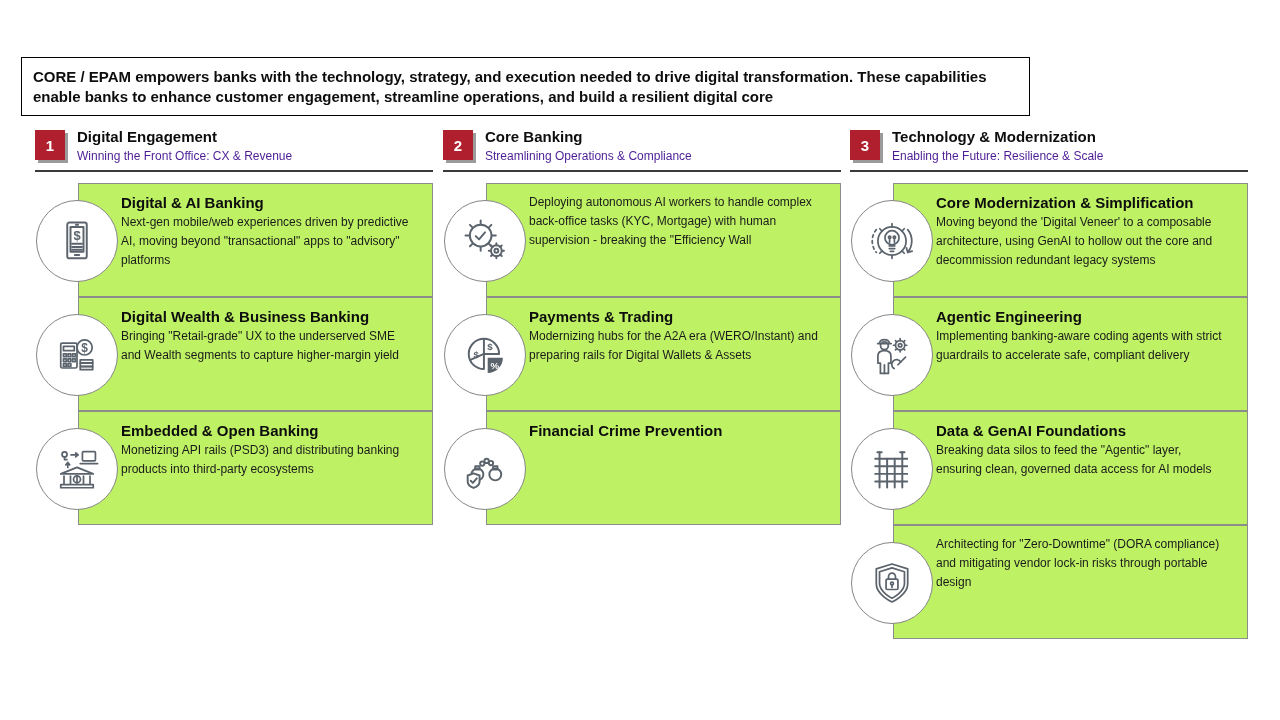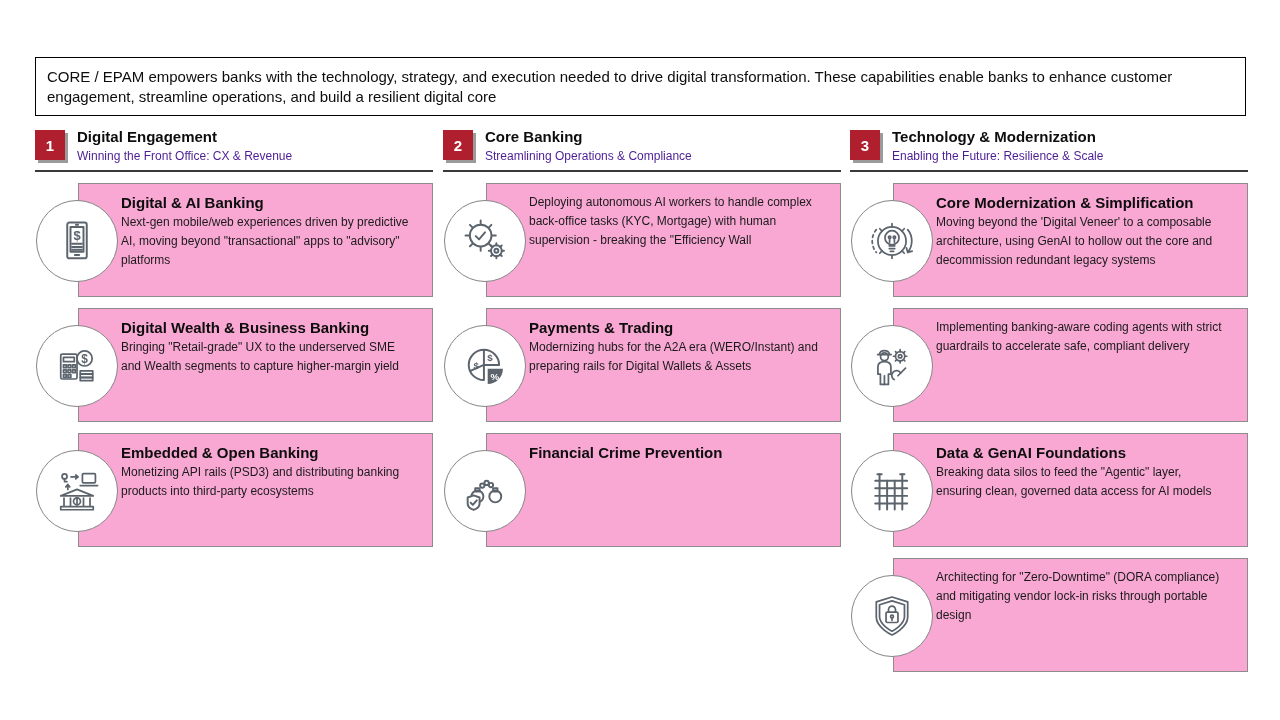--- a/index.html
+++ b/index.html
@@ -1,30 +1,30 @@
 <!DOCTYPE html>
 <html><head>
 <meta charset="utf-8">
 <style>
   html,body{margin:0;padding:0;background:#ffffff;}
   .canvas{position:relative;width:1280px;height:720px;background:#ffffff;overflow:hidden;
           font-family:"Liberation Sans", sans-serif;color:#111;}
-  .header-box{position:absolute;left:35px;top:57px;width:1211px;height:59px;border:1px solid #000;
-          box-sizing:border-box;padding:9px 11px;font-weight:normal;font-size:15px;line-height:20px;color:#0d0d0d;}
+  .header-box{position:absolute;left:21px;top:57px;width:1009px;height:59px;border:1px solid #000;
+          box-sizing:border-box;padding:9px 11px;font-weight:bold;font-size:15px;line-height:20px;color:#0d0d0d;}
   .column{position:absolute;top:127px;width:398px;}
   .col-1{left:35px}.col-2{left:443px}.col-3{left:850px}
   .col-header{display:flex;align-items:flex-start;height:43px;box-sizing:border-box;}
   .num-box{width:30px;height:30px;margin-top:3px;background:#b01f2e;color:#fff;font-weight:bold;font-size:15px;
           display:flex;align-items:center;justify-content:center;box-shadow:3px 3px 0 0 #9b9b9b;flex:none;}
   .col-titles{margin-left:12px;}
   .col-title{font-size:15px;font-weight:bold;line-height:20px;color:#0d0d0d;}
   .col-subtitle{font-size:12px;line-height:19px;color:#4c1d95;}
   .col-rule{border-top:2px solid #3a3a3a;margin-top:0;}
   .cards{margin-top:11px;padding-left:43px;}
-  .card{position:relative;height:114px;margin-bottom:11px;border:1px solid #8c8c8c;background:#f9a8d4;
+  .card{position:relative;height:114px;border:1px solid #8c8c8c;background:#bef264;
           box-sizing:border-box;padding:9px 20px 5px 42px;}
   .icon-circle{position:absolute;left:-43px;top:16px;width:80px;height:80px;border:1px solid #858585;
           border-radius:50%;background:#fff;display:flex;align-items:center;justify-content:center;color:#5b636c;}
   .icon-circle svg{width:52px;height:52px;display:block;}
   .card-title{font-size:15px;font-weight:bold;line-height:19px;margin-bottom:1px;color:#0d0d0d;}
   .card-body{font-size:12px;line-height:19px;color:#1a1a1a;}
   .symdefs{position:absolute;width:0;height:0;overflow:hidden;}
 </style>
 </head>
 <body>
@@ -276,20 +276,21 @@
         </span>
         <div class="card-title">Core Modernization &amp; Simplification</div>
         <div class="card-body">Moving beyond the 'Digital Veneer' to a composable architecture, using GenAI to hollow out the core and decommission redundant legacy systems</div>
       </div>
       <div class="card">
         <span class="icon-circle">
           <svg>
               <use href="#sym-engineer-tools"></use>
             </svg>
         </span>
+        <div class="card-title">Agentic Engineering</div>
         <div class="card-body">Implementing banking-aware coding agents with strict guardrails to accelerate safe, compliant delivery</div>
       </div>
       <div class="card">
         <span class="icon-circle">
           <svg>
               <use href="#sym-data-grid"></use>
             </svg>
         </span>
         <div class="card-title">Data &amp; GenAI Foundations</div>
         <div class="card-body">Breaking data silos to feed the "Agentic" layer, ensuring clean, governed data access for AI models</div>

